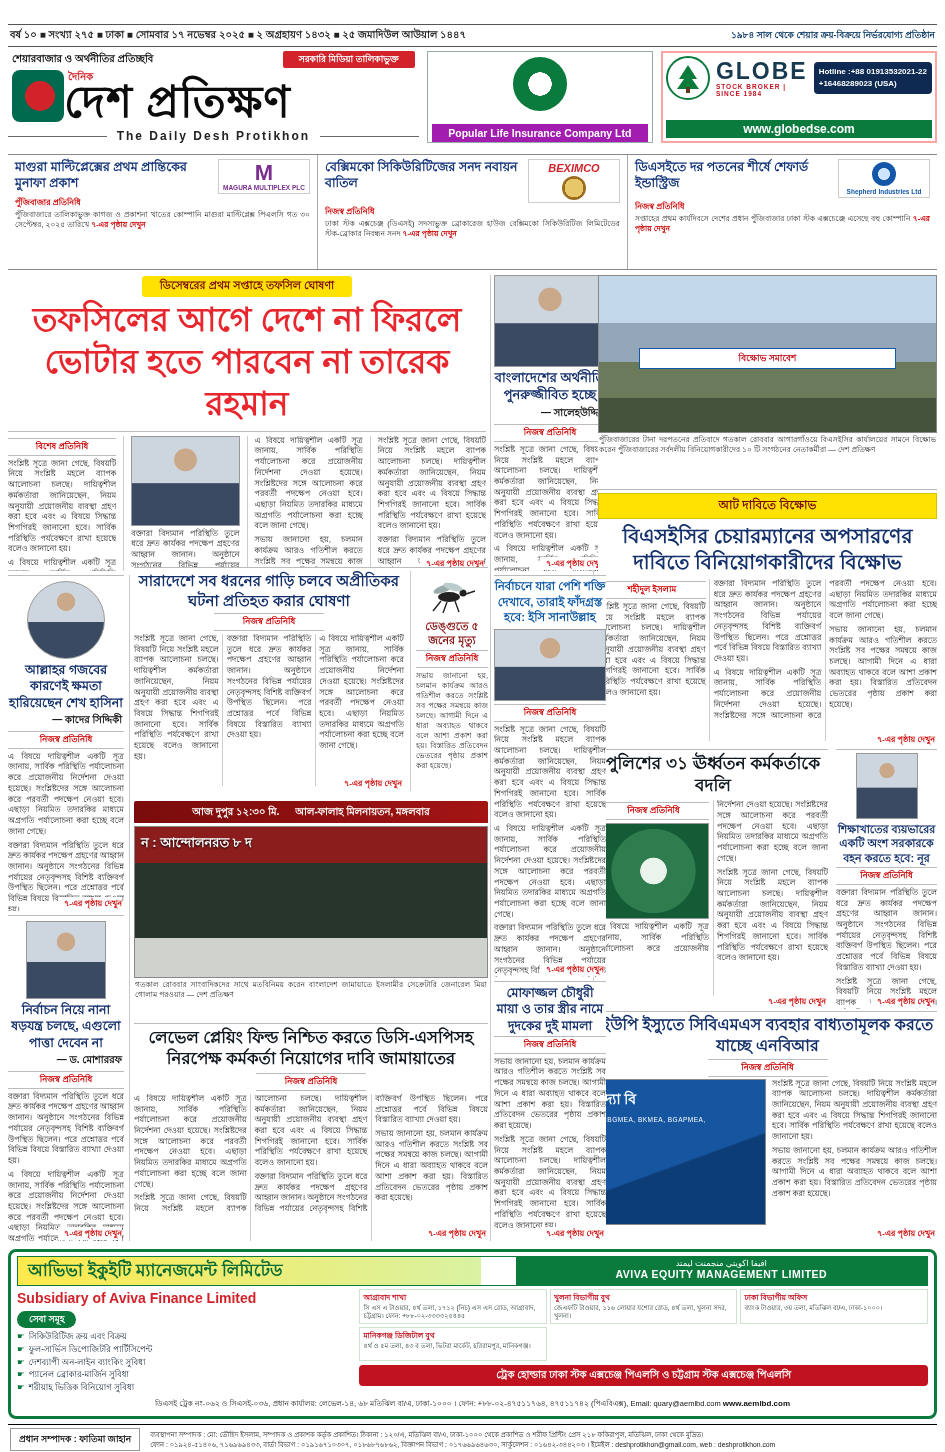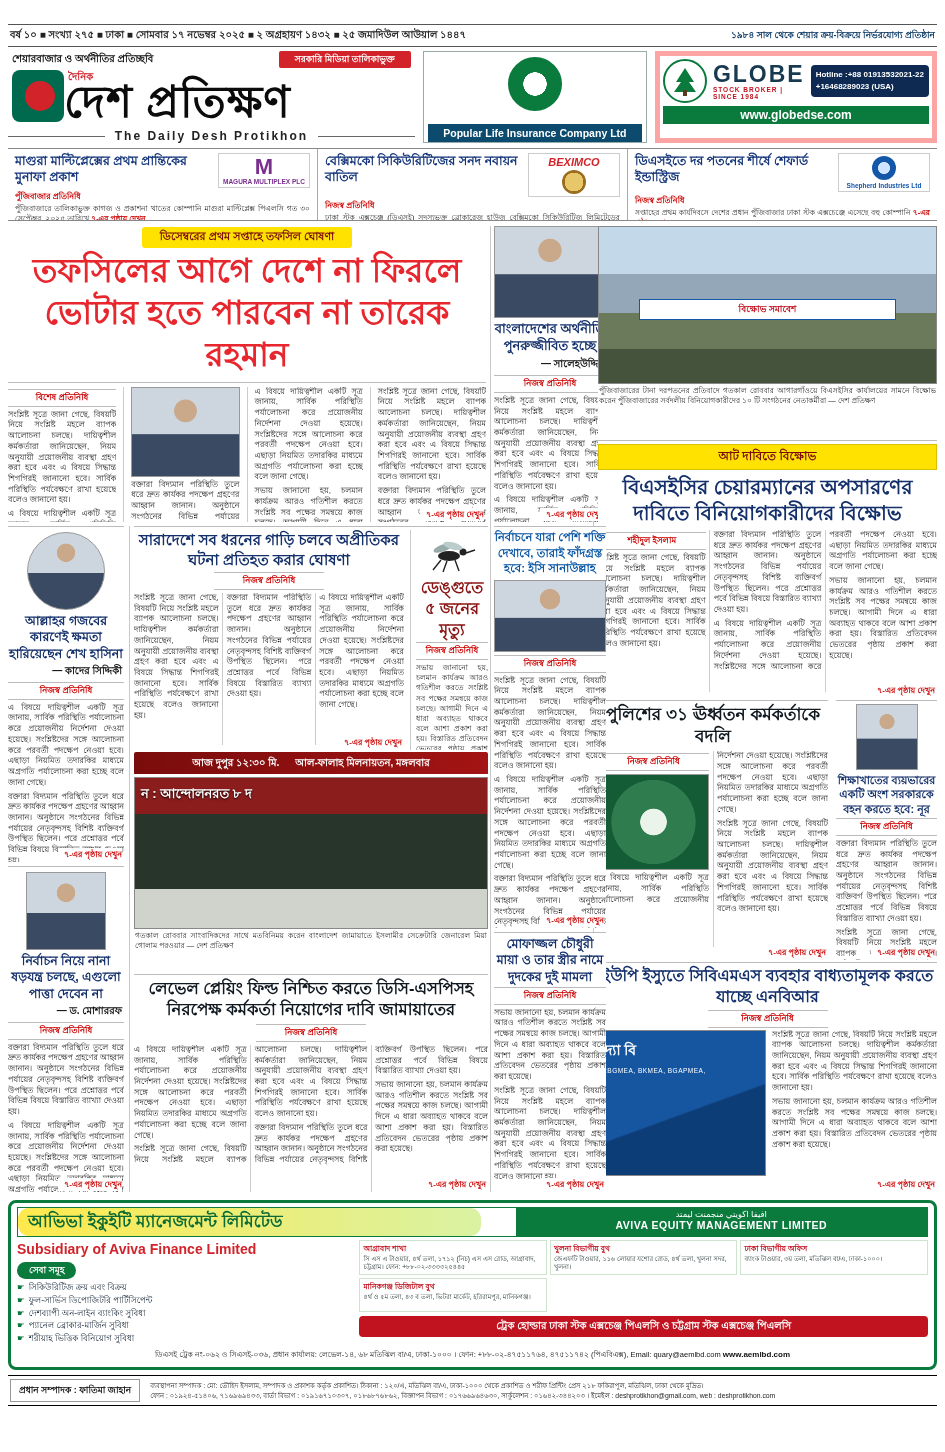--- a/index.html
+++ b/index.html
@@ -20,32 +20,32 @@
   .m-logo { width:52px; height:52px; background:#006a4e; border-radius:8px; position:relative; flex:0 0 52px; }
   .m-logo::after { content:""; position:absolute; left:13px; top:11px; width:30px; height:30px; border-radius:50%; background:#d2232a; }
   .m-title-wrap { position:relative; padding-top:10px; }
   .m-daily { position:absolute; top:-1px; left:4px; color:#d2232a; font-size:10px; font-weight:bold; }
   .m-title { font-size:44px; font-weight:800; letter-spacing:1px; color:#0b0b0b; line-height:1; }
   .m-sub { display:flex; align-items:center; gap:10px; font-size:12px; letter-spacing:2px; color:#222; font-weight:bold; margin-top:3px; }
   .m-sub::before,.m-sub::after { content:""; flex:1; border-top:1px solid #666; }
 
   .pad { flex:1; border:1px solid #9aa; display:flex; flex-direction:column; align-items:center; justify-content:space-between; padding:5px 4px 0; }
   .p-emblem { width:54px; height:54px; border-radius:50%; background:radial-gradient(circle at 50% 50%, #fff 0 34%, #0a7a3d 35% 100%); border:3px solid #0a7a3d; }
-  .p-name { width:100%; background:#0c4a6e; color:#fff; font-weight:bold; font-size:10.5px; text-align:center; padding:3px 2px; }
-
-  .gad { flex:1.2; border:5px solid #fca5a5; padding:3px; display:flex; flex-direction:column; justify-content:flex-start; }
+  .p-name { width:100%; background:#a21caf; color:#fff; font-weight:bold; font-size:10.5px; text-align:center; padding:3px 2px; }
+
+  .gad { flex:1.2; border:2px solid #fca5a5; padding:3px; display:flex; flex-direction:column; justify-content:space-between; }
   .g-row { display:flex; align-items:center; gap:6px; }
   .g-tree { width:44px; height:44px; border-radius:50%; border:2px solid #0a7a3d; display:flex; align-items:center; justify-content:center; flex:0 0 44px; }
   .g-name { font-size:23px; font-weight:800; color:#173a50; letter-spacing:2px; line-height:1; }
   .g-tag { font-size:6.5px; color:#c1121f; font-weight:bold; letter-spacing:1px; }
   .g-hot { background:#0e2a52; color:#fff; border-radius:4px; font-size:8px; font-weight:bold; padding:4px 5px; line-height:1.5; white-space:nowrap; }
   .g-site { background:#0a7a3d; color:#fff; font-weight:bold; font-size:12px; text-align:center; padding:2px 0; margin-top:3px; }
 
   
-  .teasers { display:flex; border-top:1px solid #888; border-bottom:1px solid #888; margin-top:3px; height:73px; overflow:hidden; }
+  .teasers { display:flex; border-top:1px solid #888; border-bottom:1px solid #888; margin-top:9px; height:116px; overflow:hidden; }
   .teaser { flex:1; padding:4px 7px; overflow:hidden; }
   .teaser + .teaser { border-left:1px solid #aaa; }
   .t-top { display:flex; gap:6px; }
   .t-hl { flex:1; color:#15367a; font-weight:800; font-size:12.5px; line-height:1.3; }
   .t-logo { width:92px; flex:0 0 92px; display:flex; flex-direction:column; align-items:center; justify-content:center; border:1px solid #ccc; padding:2px; text-align:center; }
   .mag-m { font-size:22px; font-weight:800; color:#7a2f8f; line-height:1; }
   .mag-t,.shp-t { font-size:6.5px; font-weight:bold; color:#7a2f8f; }
   .bex-t { font-size:11px; font-weight:800; font-style:italic; color:#d2232a; }
   .bex-seal { width:24px; height:24px; border-radius:50%; background:radial-gradient(circle,#e8c66a 0 55%,#9a6d1f 56% 100%); margin-top:2px; }
   .shp-c { width:24px; height:24px; border-radius:50%; background:radial-gradient(circle,#cfe4ff 0 35%,#1457a8 36% 100%); margin-bottom:2px; }
@@ -87,21 +87,21 @@
   .redbar { background:linear-gradient(90deg,#7a0c0c,#a31414); color:#fff; font-weight:bold; font-size:10px; display:flex; justify-content:center; gap:16px; padding:3px 0; border-radius:2px; }
   .crest { height:96px; background:radial-gradient(circle at 50% 50%, #eaf4ea 0 18%, #2f7d4f 19% 58%, #145c35 59% 100%); border:1px solid #999; margin-bottom:3px; }
   .nbrph { width:168px; flex:0 0 168px; height:146px; border:1px solid #888; background:linear-gradient(160deg,#1656a0 0 55%,#0d3d77 56% 100%); color:#fff; padding:8px 6px; position:relative; }
   .nbr1 { font-size:14px; font-weight:800; }
   .nbr2 { font-size:6.5px; margin-top:4px; letter-spacing:.5px; }
   .mosq { display:block; margin:2px auto; }
 
   
   .aviva { border:3px solid #0a7a3d; border-radius:8px; margin-top:6px; height:170px; padding:4px 6px; position:relative; overflow:hidden; }
   .av-head { display:flex; height:30px; border:1px solid #0a7a3d; }
-  .av-head-l { flex:1.1; background:linear-gradient(90deg,#ffe94d,#d9f2a2); color:#0a6b35; font-weight:800; font-size:17px; display:flex; align-items:center; padding-left:10px;border-radius:11px; }
+  .av-head-l { flex:1.1; background:linear-gradient(90deg,#ffe94d,#d9f2a2); color:#0a6b35; font-weight:800; font-size:17px; display:flex; align-items:center; padding-left:10px; }
   .av-head-r { flex:1; background:#0a7a3d; color:#fff; text-align:center; padding-top:2px;margin-left:35px; }
   .av-ar { font-size:8.5px; line-height:1.1; }
   .av-en { font-size:10.5px; font-weight:800; letter-spacing:.5px; }
   .av-body { display:flex; gap:8px; margin-top:3px; }
   .av-left { flex:1; }
   .av-sub { color:#d2232a; font-weight:800; font-size:14px; margin:1px 0 2px; }
   .av-serv-label { display:inline-block; background:#0a7a3d; color:#fff; border-radius:10px; padding:1px 12px; font-size:9px; font-weight:bold; margin-bottom:2px; }
   .av-list { list-style:none; font-size:8.5px; line-height:1.5; color:#0b3; color:#123; }
   .av-list .avbul { color:#0a7a3d; font-weight:bold; margin-right:4px; }
   .av-right { flex:1.7; }
@@ -307,41 +307,41 @@
     <div class="art bt" style="left:0;top:300px;width:116px;height:336px">
       <div class="ph por rnd" style="width:78px;height:78px;margin:2px auto 3px"></div>
       <div class="h-navy" style="font-size:12.5px">আল্লাহর গজবের কারণেই ক্ষমতা হারিয়েছেন শেখ হাসিনা</div>
       <div class="attrib">— কাদের সিদ্দিকী</div>
       <div class="bl">নিজস্ব প্রতিনিধি</div>
       <p class="bd">এ বিষয়ে দায়িত্বশীল একটি সূত্র জানায়, সার্বিক পরিস্থিতি পর্যালোচনা করে প্রয়োজনীয় নির্দেশনা দেওয়া হয়েছে। সংশ্লিষ্টদের সঙ্গে আলোচনা করে পরবর্তী পদক্ষেপ নেওয়া হবে। এছাড়া নিয়মিত তদারকির মাধ্যমে অগ্রগতি পর্যালোচনা করা হচ্ছে বলে জানা গেছে।</p>
       <p class="bd">বক্তারা বিদ্যমান পরিস্থিতি তুলে ধরে দ্রুত কার্যকর পদক্ষেপ গ্রহণের আহ্বান জানান। অনুষ্ঠানে সংগঠনের বিভিন্ন পর্যায়ের নেতৃবৃন্দসহ বিশিষ্ট ব্যক্তিবর্গ উপস্থিত ছিলেন। পরে প্রশ্নোত্তর পর্বে বিভিন্ন বিষয়ে বিস্তারিত ব্যাখ্যা দেওয়া হয়।</p>
       <span class="more">৭-এর পৃষ্ঠায় দেখুন</span>
     </div>
 
-    <div class="art bt" style="left:126px;top:300px;width:354px;height:224px">
+    <div class="art bt" style="left:126px;top:292px;width:354px;height:224px">
       <div style="display:grid;grid-template-columns:1fr 78px;column-gap:6px;height:100%">
         <div style="overflow:hidden;position:relative">
           <div class="h-navy" style="font-size:15px">সারাদেশে সব ধরনের গাড়ি চলবে অপ্রীতিকর ঘটনা প্রতিহত করার ঘোষণা</div>
           <div class="bl" style="width:110px;margin:3px auto">নিজস্ব প্রতিনিধি</div>
           <div class="cols3" style="height:152px;overflow:hidden">
             <p class="bd">সংশ্লিষ্ট সূত্রে জানা গেছে, বিষয়টি নিয়ে সংশ্লিষ্ট মহলে ব্যাপক আলোচনা চলছে। দায়িত্বশীল কর্মকর্তারা জানিয়েছেন, নিয়ম অনুযায়ী প্রয়োজনীয় ব্যবস্থা গ্রহণ করা হবে এবং এ বিষয়ে সিদ্ধান্ত শিগগিরই জানানো হবে। সার্বিক পরিস্থিতি পর্যবেক্ষণে রাখা হয়েছে বলেও জানানো হয়।</p>
             <p class="bd">বক্তারা বিদ্যমান পরিস্থিতি তুলে ধরে দ্রুত কার্যকর পদক্ষেপ গ্রহণের আহ্বান জানান। অনুষ্ঠানে সংগঠনের বিভিন্ন পর্যায়ের নেতৃবৃন্দসহ বিশিষ্ট ব্যক্তিবর্গ উপস্থিত ছিলেন। পরে প্রশ্নোত্তর পর্বে বিভিন্ন বিষয়ে বিস্তারিত ব্যাখ্যা দেওয়া হয়।</p>
             <p class="bd">এ বিষয়ে দায়িত্বশীল একটি সূত্র জানায়, সার্বিক পরিস্থিতি পর্যালোচনা করে প্রয়োজনীয় নির্দেশনা দেওয়া হয়েছে। সংশ্লিষ্টদের সঙ্গে আলোচনা করে পরবর্তী পদক্ষেপ নেওয়া হবে। এছাড়া নিয়মিত তদারকির মাধ্যমে অগ্রগতি পর্যালোচনা করা হচ্ছে বলে জানা গেছে।</p>
           </div>
           <span class="more">৭-এর পৃষ্ঠায় দেখুন</span>
         </div>
         <div style="overflow:hidden;border-left:1px solid #ccc;padding-left:5px">
           <svg class="mosq" width="58" height="44" viewBox="0 0 58 44">
             <ellipse cx="26" cy="24" rx="11" ry="5" fill="#222"></ellipse>
             <circle cx="40" cy="20" r="3.5" fill="#222"></circle>
             <ellipse cx="20" cy="16" rx="10" ry="3.5" fill="#9aa" transform="rotate(-20 20 16)"></ellipse>
             <ellipse cx="30" cy="14" rx="10" ry="3.5" fill="#bcc" transform="rotate(15 30 14)"></ellipse>
             <path d="M18 28 L10 38 M24 29 L20 40 M32 28 L36 39 M43 21 L52 18" stroke="#222" stroke-width="1.4" fill="none"></path>
           </svg>
-          <div class="h-maroon" style="font-size:16px">ডেঙ্গুতে ৫ জনের মৃত্যু</div>
+          <div class="h-maroon" style="font-size:11px">ডেঙ্গুতে ৫ জনের মৃত্যু</div>
           <div class="bl">নিজস্ব প্রতিনিধি</div>
           <p class="bd" style="font-size:7.5px">সভায় জানানো হয়, চলমান কার্যক্রম আরও গতিশীল করতে সংশ্লিষ্ট সব পক্ষের সমন্বয়ে কাজ চলছে। আগামী দিনে এ ধারা অব্যাহত থাকবে বলে আশা প্রকাশ করা হয়। বিস্তারিত প্রতিবেদন ভেতরের পৃষ্ঠায় প্রকাশ করা হয়েছে।</p>
         </div>
       </div>
     </div>
 
     <div class="art" style="left:126px;top:526px;width:354px;height:22px">
       <div class="redbar">
         <span>আজ দুপুর ১২:৩০ মি.</span>
         <span>আল-ফালাহ মিলনায়তন, মঙ্গলবার</span>

